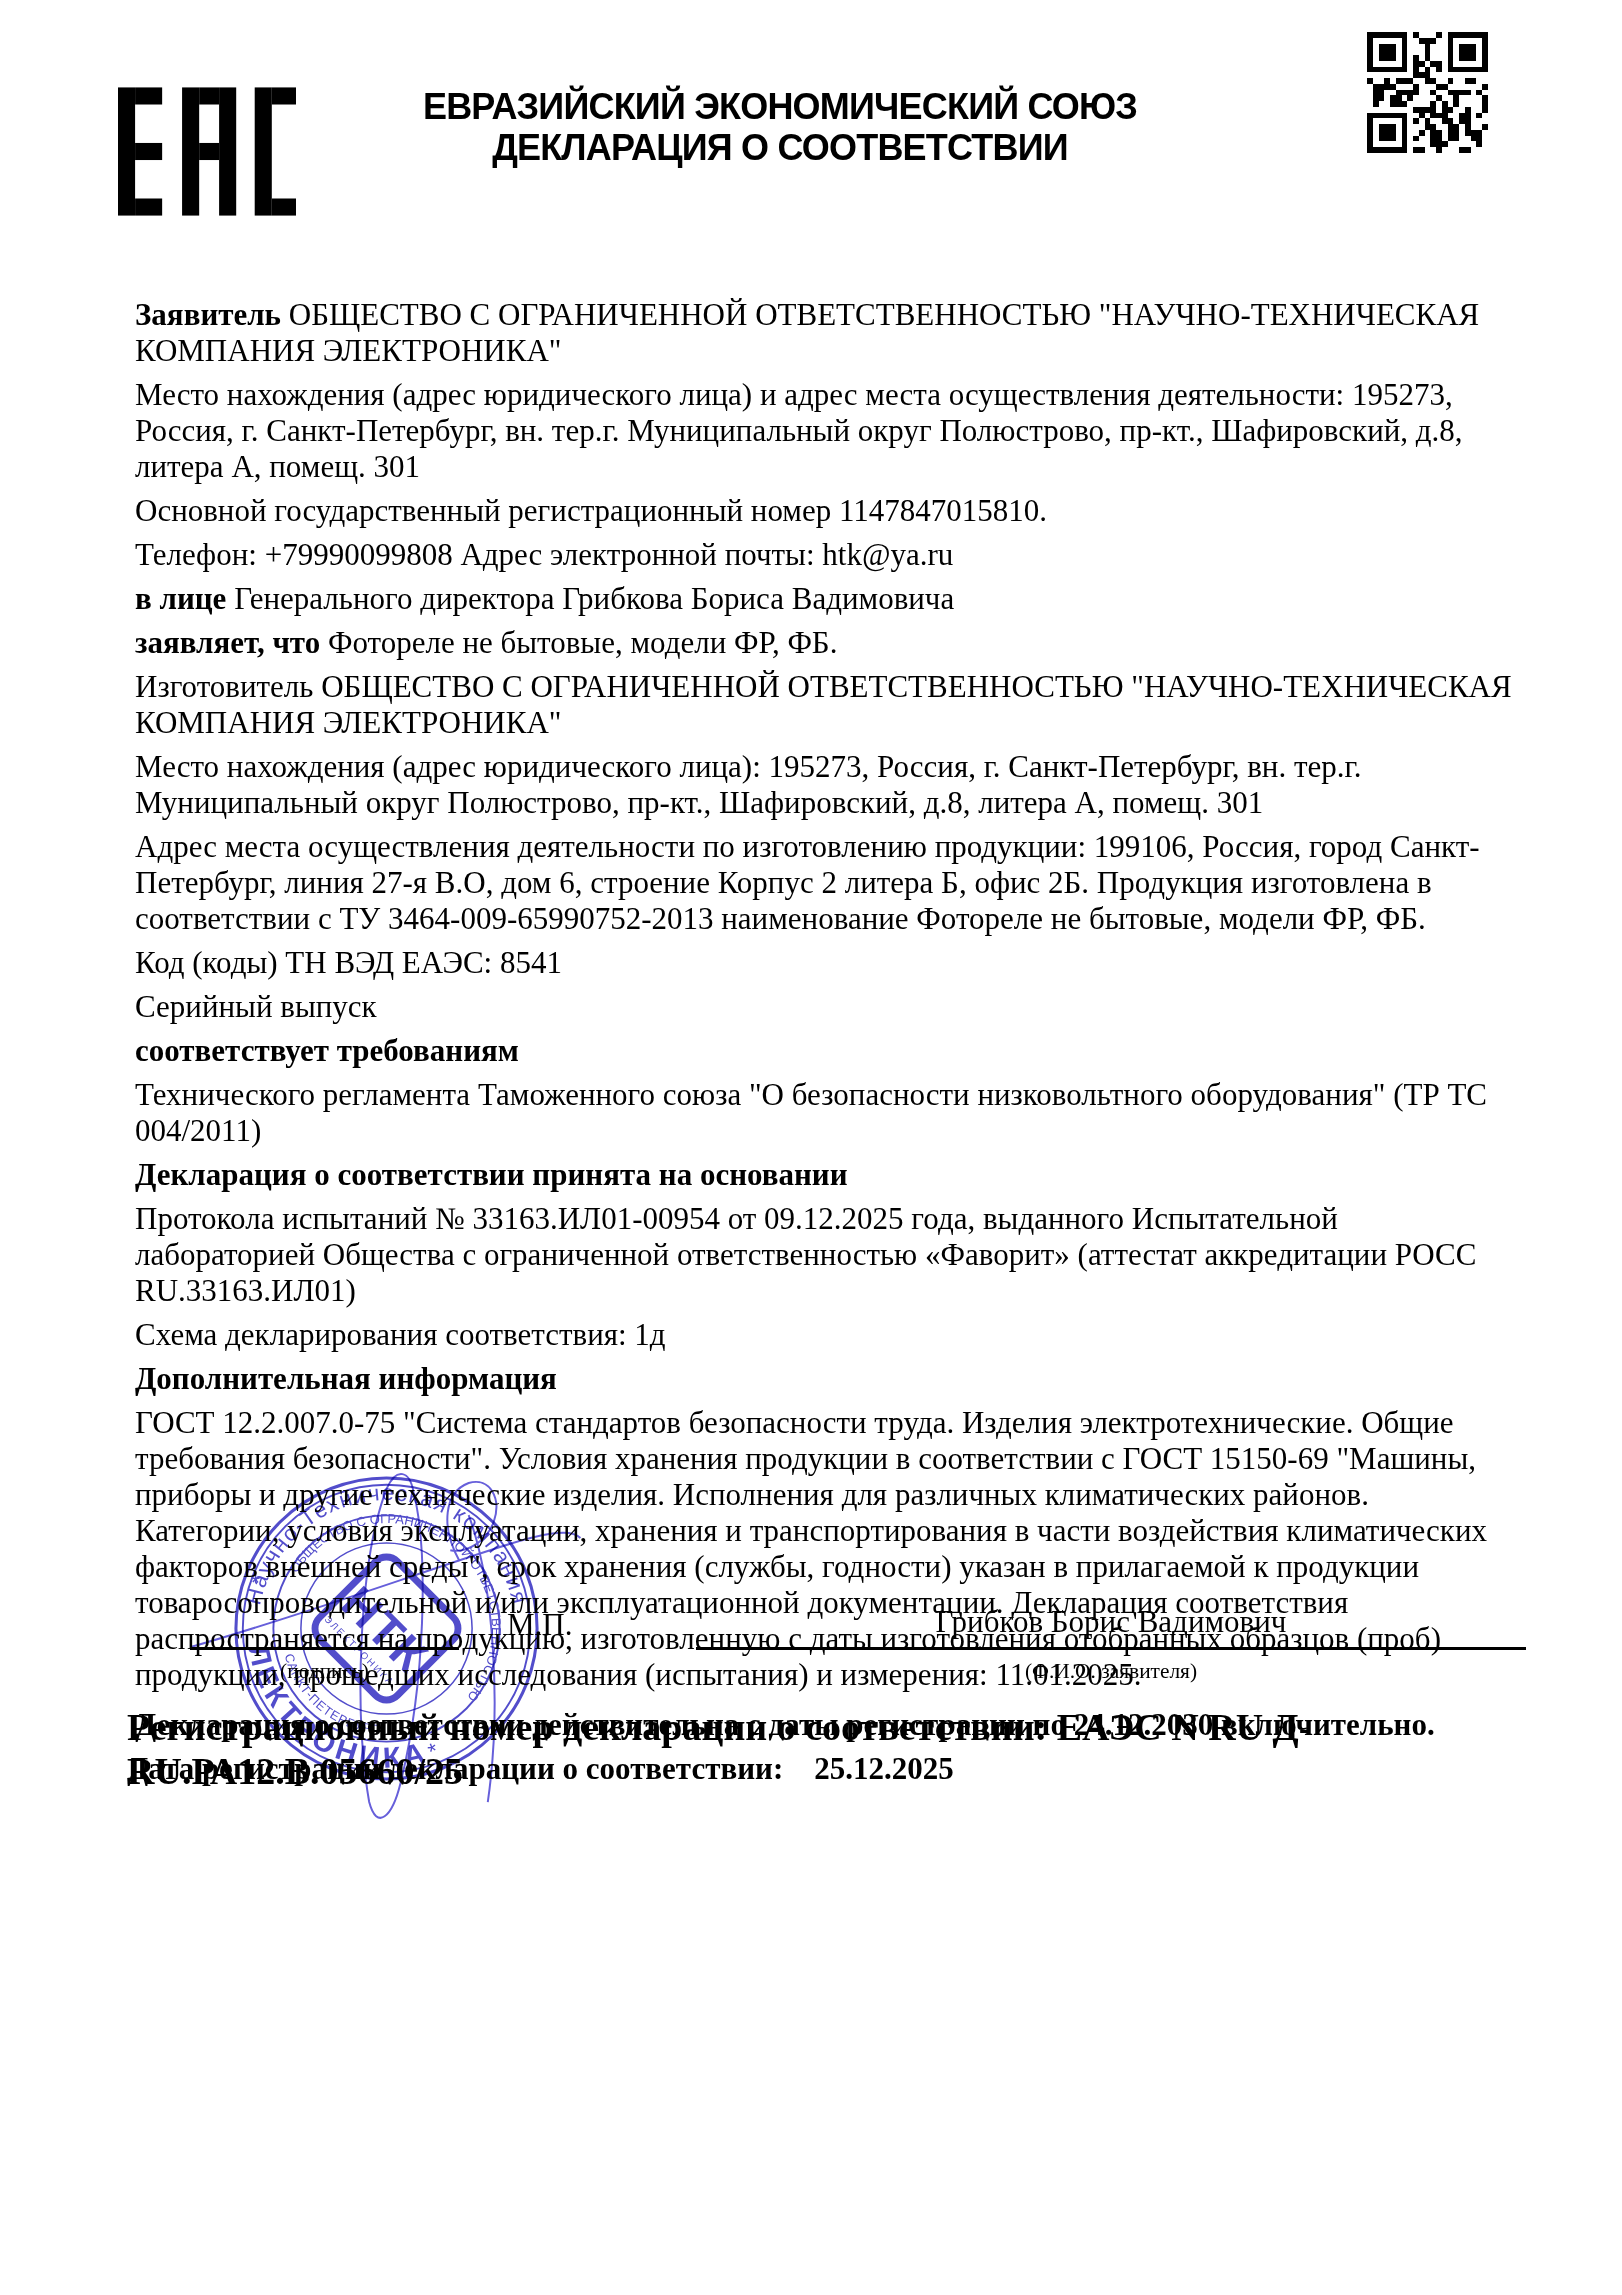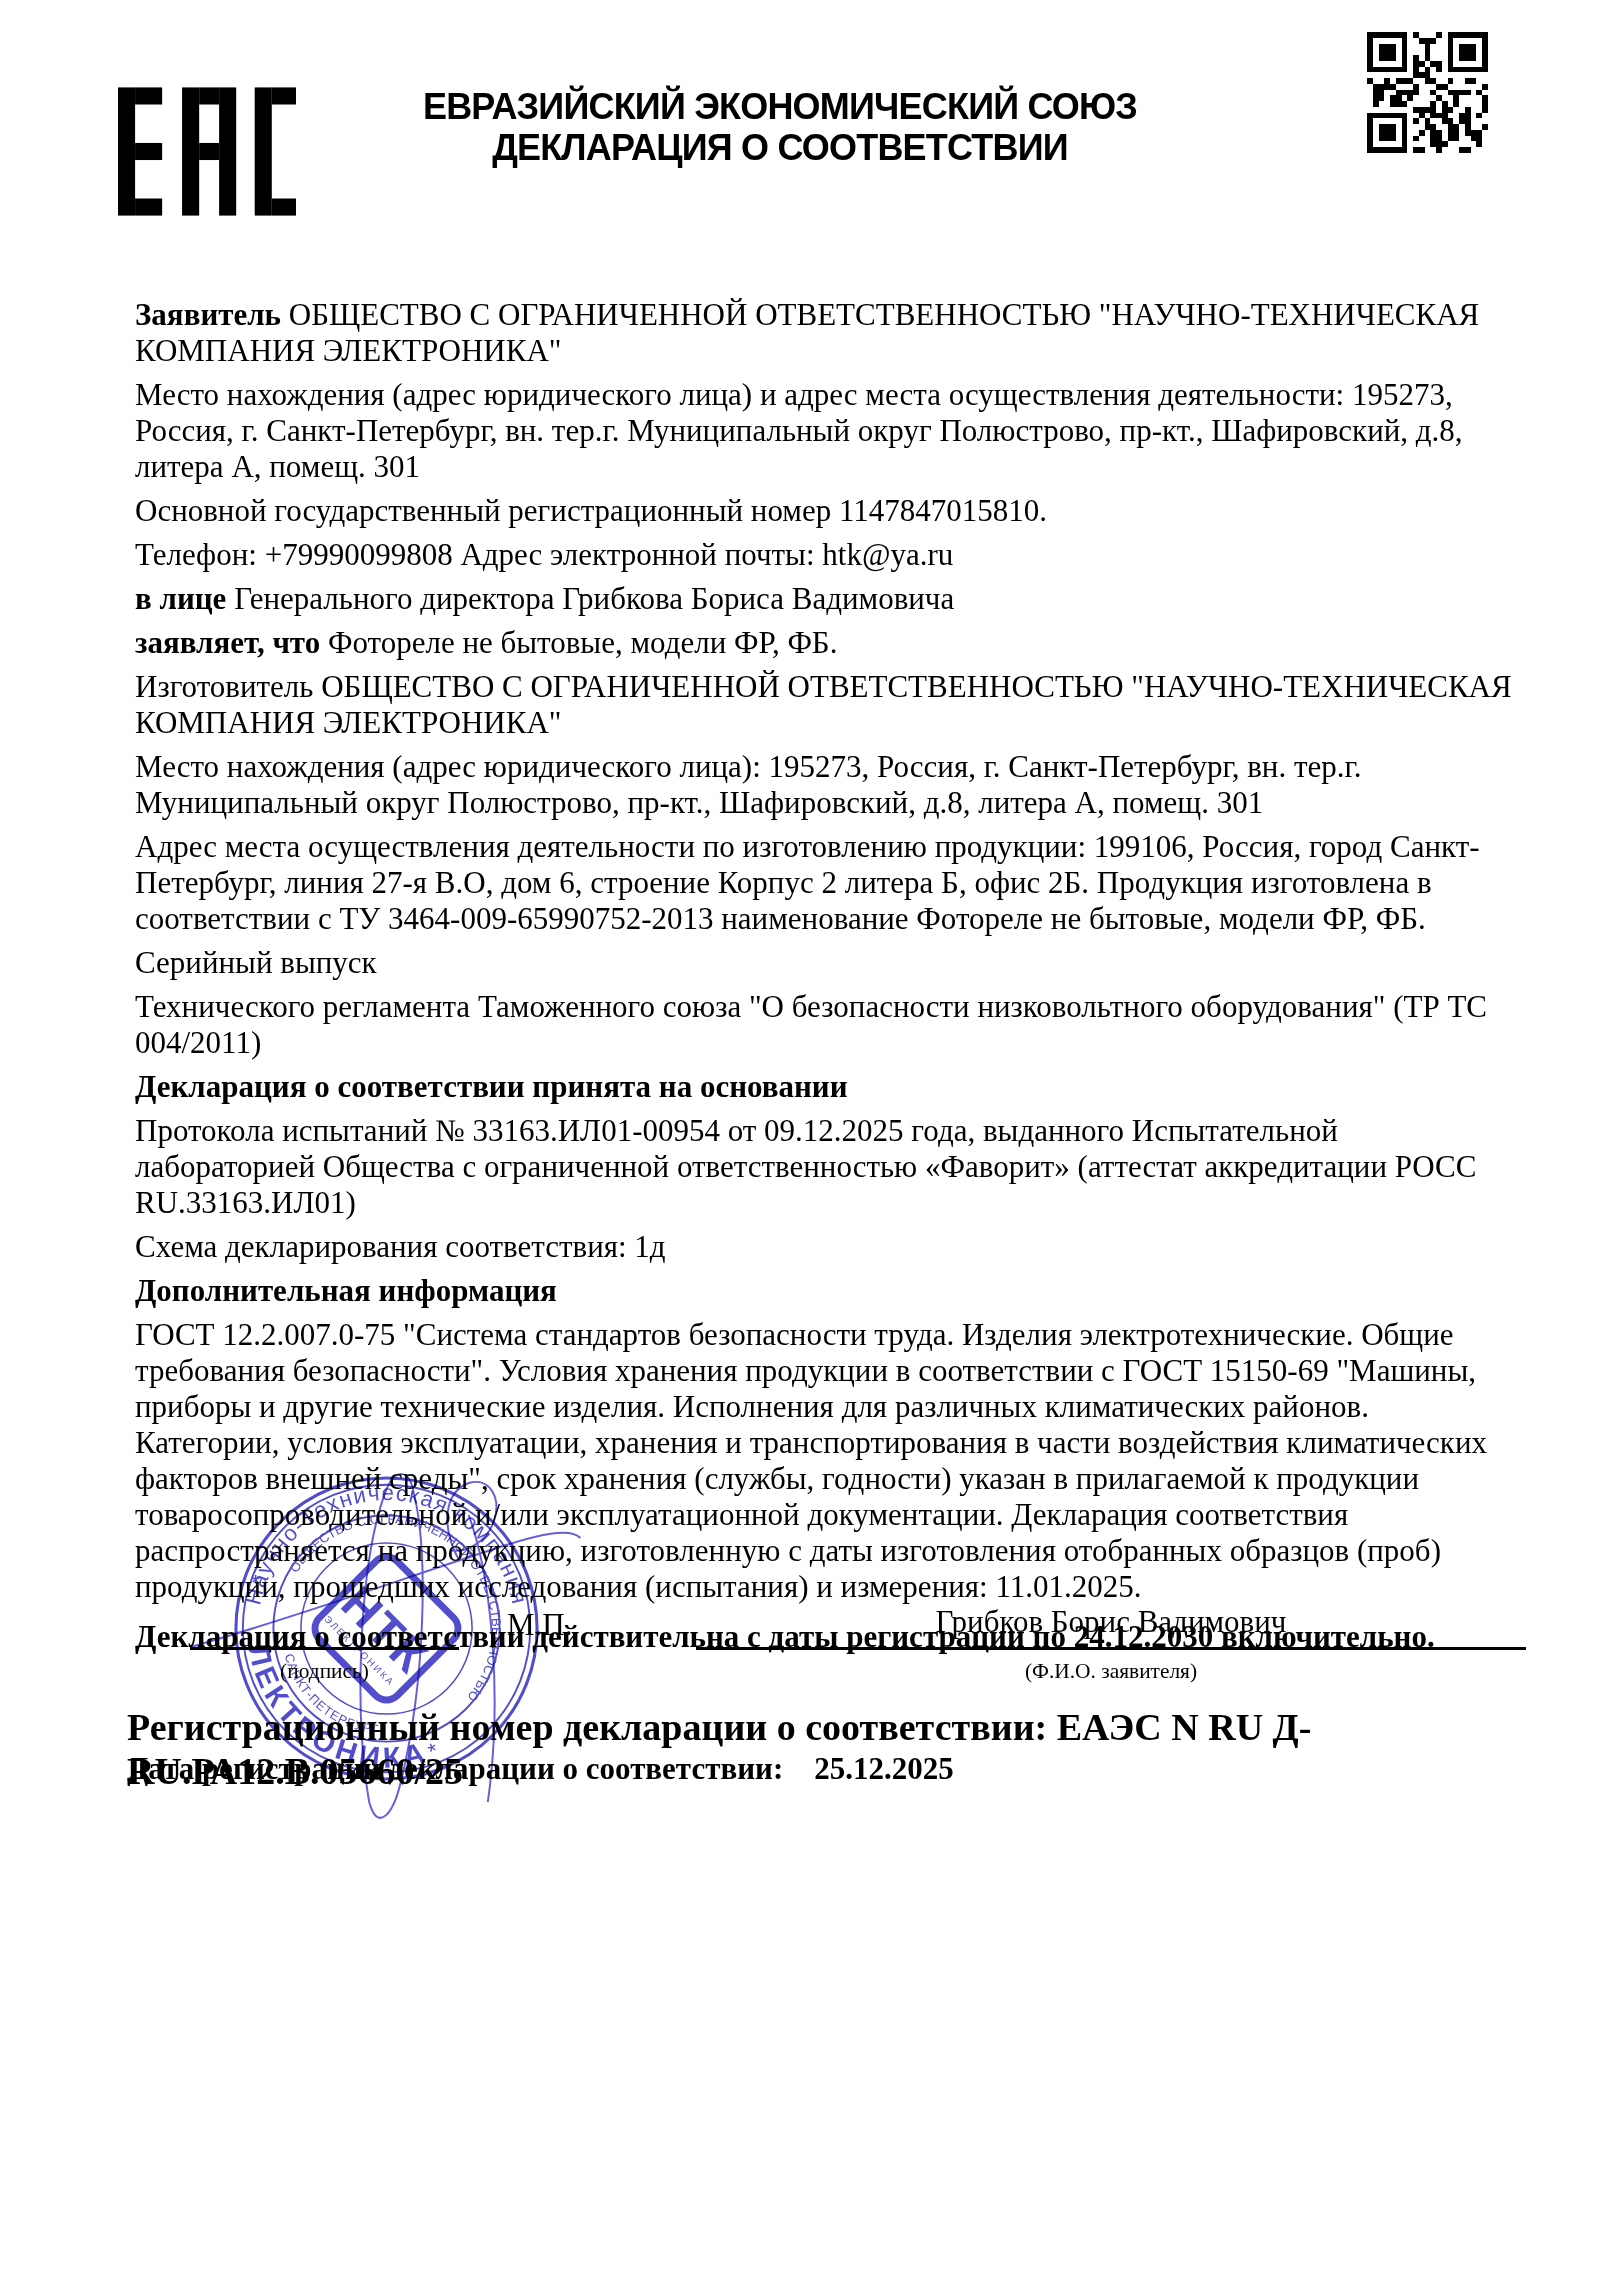--- a/index.html
+++ b/index.html
@@ -286,21 +286,23 @@
   <div id="doc-body">
       <p><b>Заявитель </b>ОБЩЕСТВО С ОГРАНИЧЕННОЙ ОТВЕТСТВЕННОСТЬЮ "НАУЧНО-ТЕХНИЧЕСКАЯ КОМПАНИЯ ЭЛЕКТРОНИКА"</p>
       <p>Место нахождения (адрес юридического лица) и адрес места осуществления деятельности: 195273, Россия, г. Санкт-Петербург, вн. тер.г. Муниципальный округ Полюстрово, пр-кт., Шафировский, д.8, литера А, помещ. 301</p>
       <p>Основной государственный регистрационный номер 1147847015810.</p>
       <p>Телефон: +79990099808 Адрес электронной почты: htk@ya.ru</p>
       <p><b>в лице </b>Генерального директора Грибкова Бориса Вадимовича</p>
       <p><b>заявляет, что </b>Фотореле не бытовые, модели ФР, ФБ.</p>
       <p>Изготовитель ОБЩЕСТВО С ОГРАНИЧЕННОЙ ОТВЕТСТВЕННОСТЬЮ "НАУЧНО-ТЕХНИЧЕСКАЯ КОМПАНИЯ ЭЛЕКТРОНИКА"</p>
       <p>Место нахождения (адрес юридического лица): 195273, Россия, г. Санкт-Петербург, вн. тер.г. Муниципальный округ Полюстрово, пр-кт., Шафировский, д.8, литера А, помещ. 301</p>
       <p>Адрес места осуществления деятельности по изготовлению продукции: 199106, Россия, город Санкт-Петербург, линия 27-я В.О, дом 6, строение Корпус 2 литера Б, офис 2Б. Продукция изготовлена в соответствии с ТУ 3464-009-65990752-2013 наименование Фотореле не бытовые, модели ФР, ФБ.</p>
+      <p>Код (коды) ТН ВЭД ЕАЭС: 8541</p>
       <p>Серийный выпуск</p>
+      <p class="allbold">соответствует требованиям</p>
       <p>Технического регламента Таможенного союза "О безопасности низковольтного оборудования" (ТР ТС 004/2011)</p>
       <p class="allbold">Декларация о соответствии принята на основании</p>
       <p>Протокола испытаний № 33163.ИЛ01-00954 от 09.12.2025 года, выданного Испытательной лабораторией Общества с ограниченной ответственностью «Фаворит» (аттестат аккредитации РОСС RU.33163.ИЛ01)</p>
       <p>Схема декларирования соответствия: 1д</p>
       <p class="allbold">Дополнительная информация</p>
       <p>ГОСТ 12.2.007.0-75 "Система стандартов безопасности труда. Изделия электротехнические. Общие требования безопасности". Условия хранения продукции в соответствии с ГОСТ 15150-69 "Машины, приборы и другие технические изделия. Исполнения для различных климатических районов. Категории, условия эксплуатации, хранения и транспортирования в части воздействия климатических факторов внешней среды", срок хранения (службы, годности) указан в прилагаемой к продукции товаросопроводительной и/или эксплуатационной документации. Декларация соответствия распространяется на продукцию, изготовленную с даты изготовления отобранных образцов (проб) продукции, прошедших исследования (испытания) и измерения: 11.01.2025.</p>
       <p class="allbold gap">Декларация о соответствии действительна с даты регистрации по 24.12.2030 включительно.</p>
     </div>
 
   <div class="absline" id="mp-label">М.П.</div>

